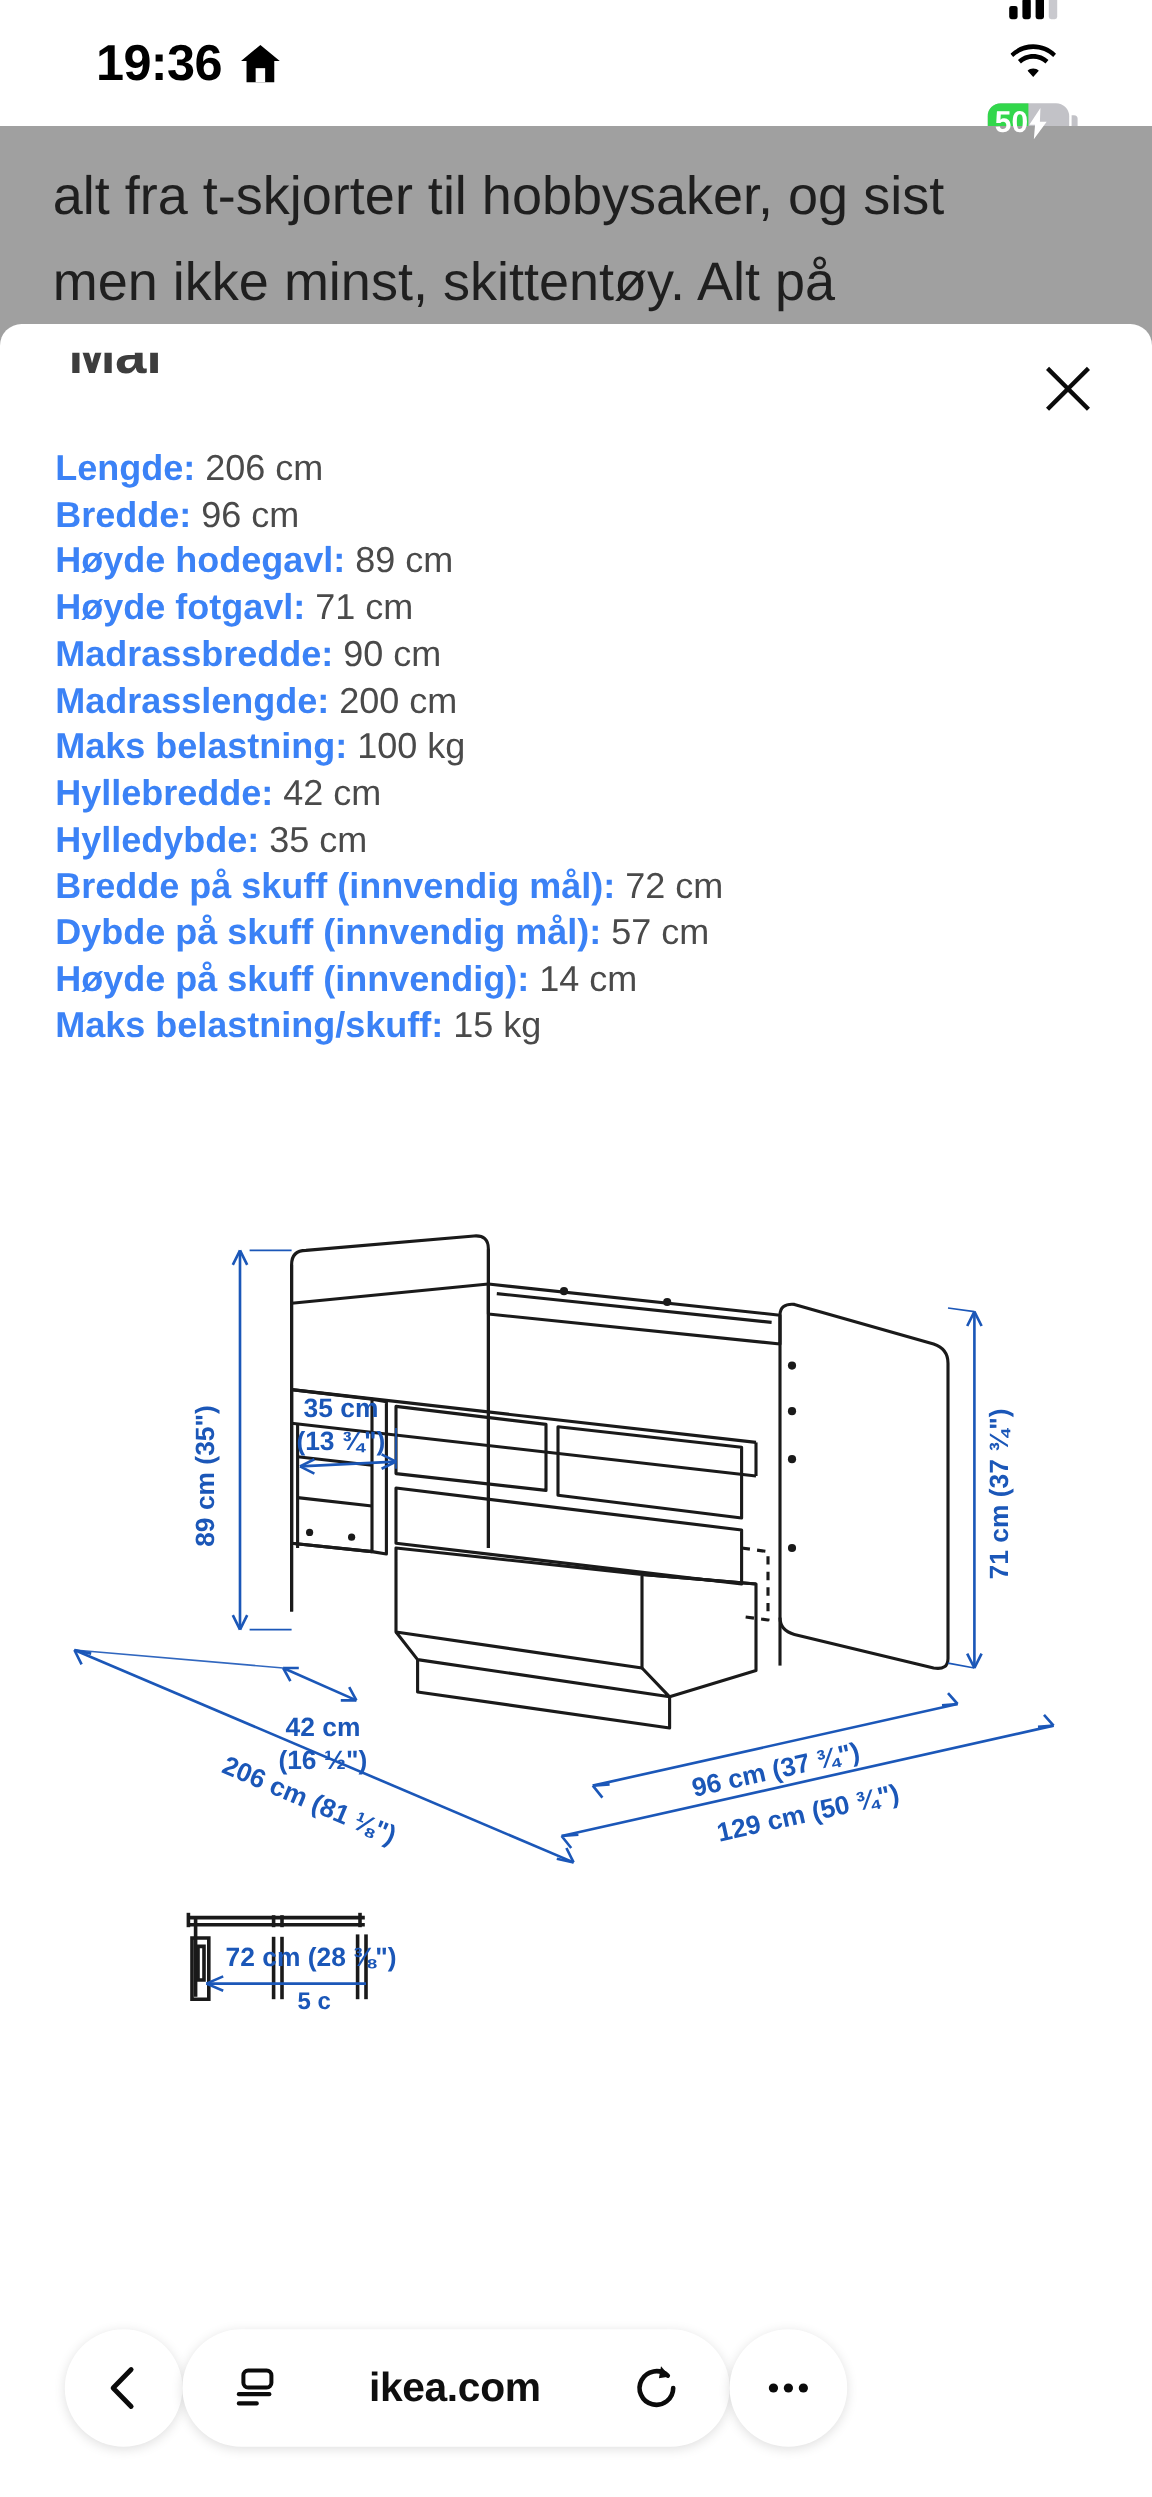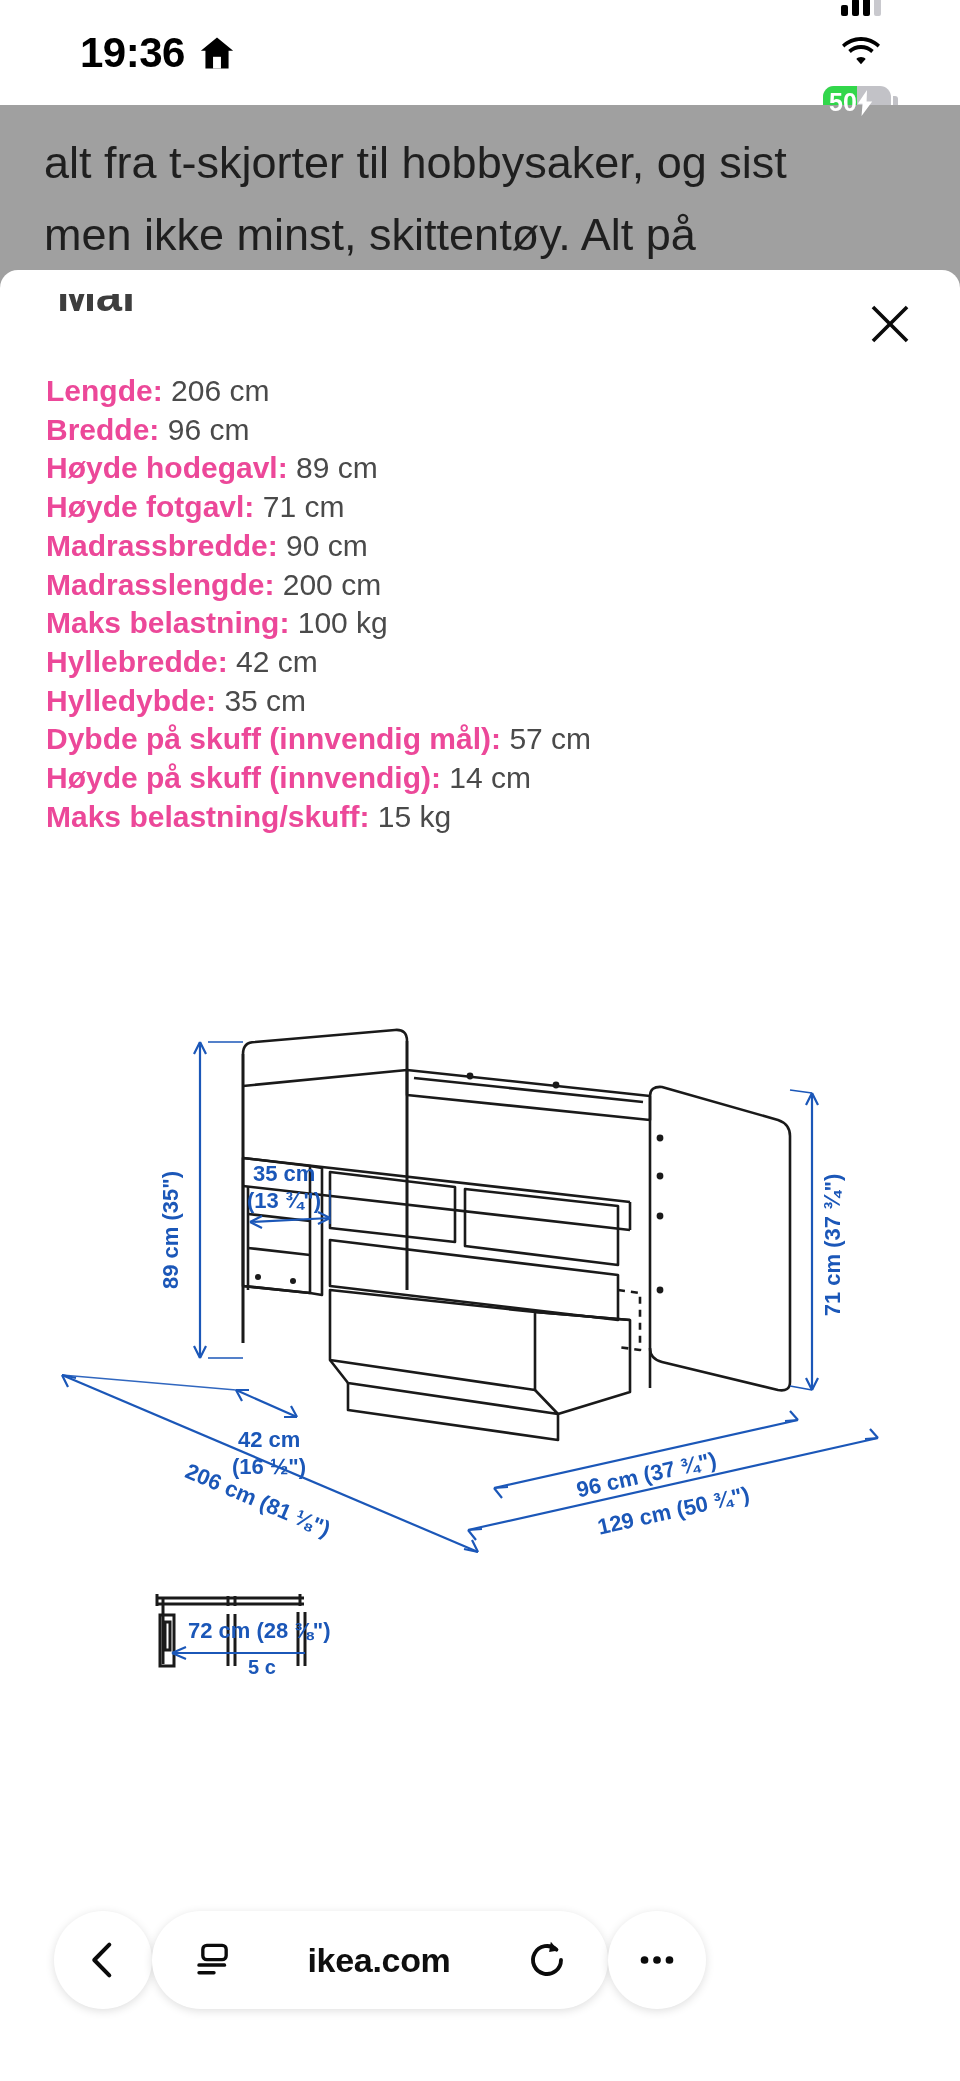--- a/index.html
+++ b/index.html
@@ -110,36 +110,36 @@
   .sheet-title span { display:block; margin-top: -22px; }
 
   .spec-list {
     position: absolute; left: 46px; top: 102px;
     width: 840px;
   }
   .spec-row {
     font-size: 30px; line-height: 38.7px;
     color: #3d3d3d; white-space: nowrap;
   }
-  .spec-row .k { font-weight: bold; color: #ec4899; }
+  .spec-row .k { font-weight: bold; color: #3b82f6; }
   .spec-row .v { font-weight: normal; color: #4a4a4a; }
 
   
   .diagram {
     position: absolute; left: 0; top: 720px;
     width: 960px; height: 690px;
   }
   .diagram svg { display: block; }
 
   
   .browserbar {
     position: absolute; left: 0; bottom: 0;
     width: 760px; height: 200px;
     background: #ffffff;
-    display: flex; align-items: center;
+    display: flex; align-items: flex-end;
     justify-content: center; 
     padding: 0 54px 42px 54px;
   }
   .bb-circle {
     width: 98px; height: 98px; border-radius: 50%;
     background: #ffffff;
     box-shadow: 0 2px 10px rgba(0,0,0,0.13);
     display: flex; align-items: center; justify-content: center;
     cursor: pointer; flex: none;
   }
@@ -246,20 +246,24 @@
           <span class="k">Maks belastning:</span>
           <span class="v">100 kg</span>
         </div>
         <div class="spec-row">
           <span class="k">Hyllebredde:</span>
           <span class="v">42 cm</span>
         </div>
         <div class="spec-row">
           <span class="k">Hylledybde:</span>
           <span class="v">35 cm</span>
+        </div>
+        <div class="spec-row">
+          <span class="k">Bredde på skuff (innvendig mål):</span>
+          <span class="v">72 cm</span>
         </div>
         <div class="spec-row">
           <span class="k">Dybde på skuff (innvendig mål):</span>
           <span class="v">57 cm</span>
         </div>
         <div class="spec-row">
           <span class="k">Høyde på skuff (innvendig):</span>
           <span class="v">14 cm</span>
         </div>
         <div class="spec-row">

